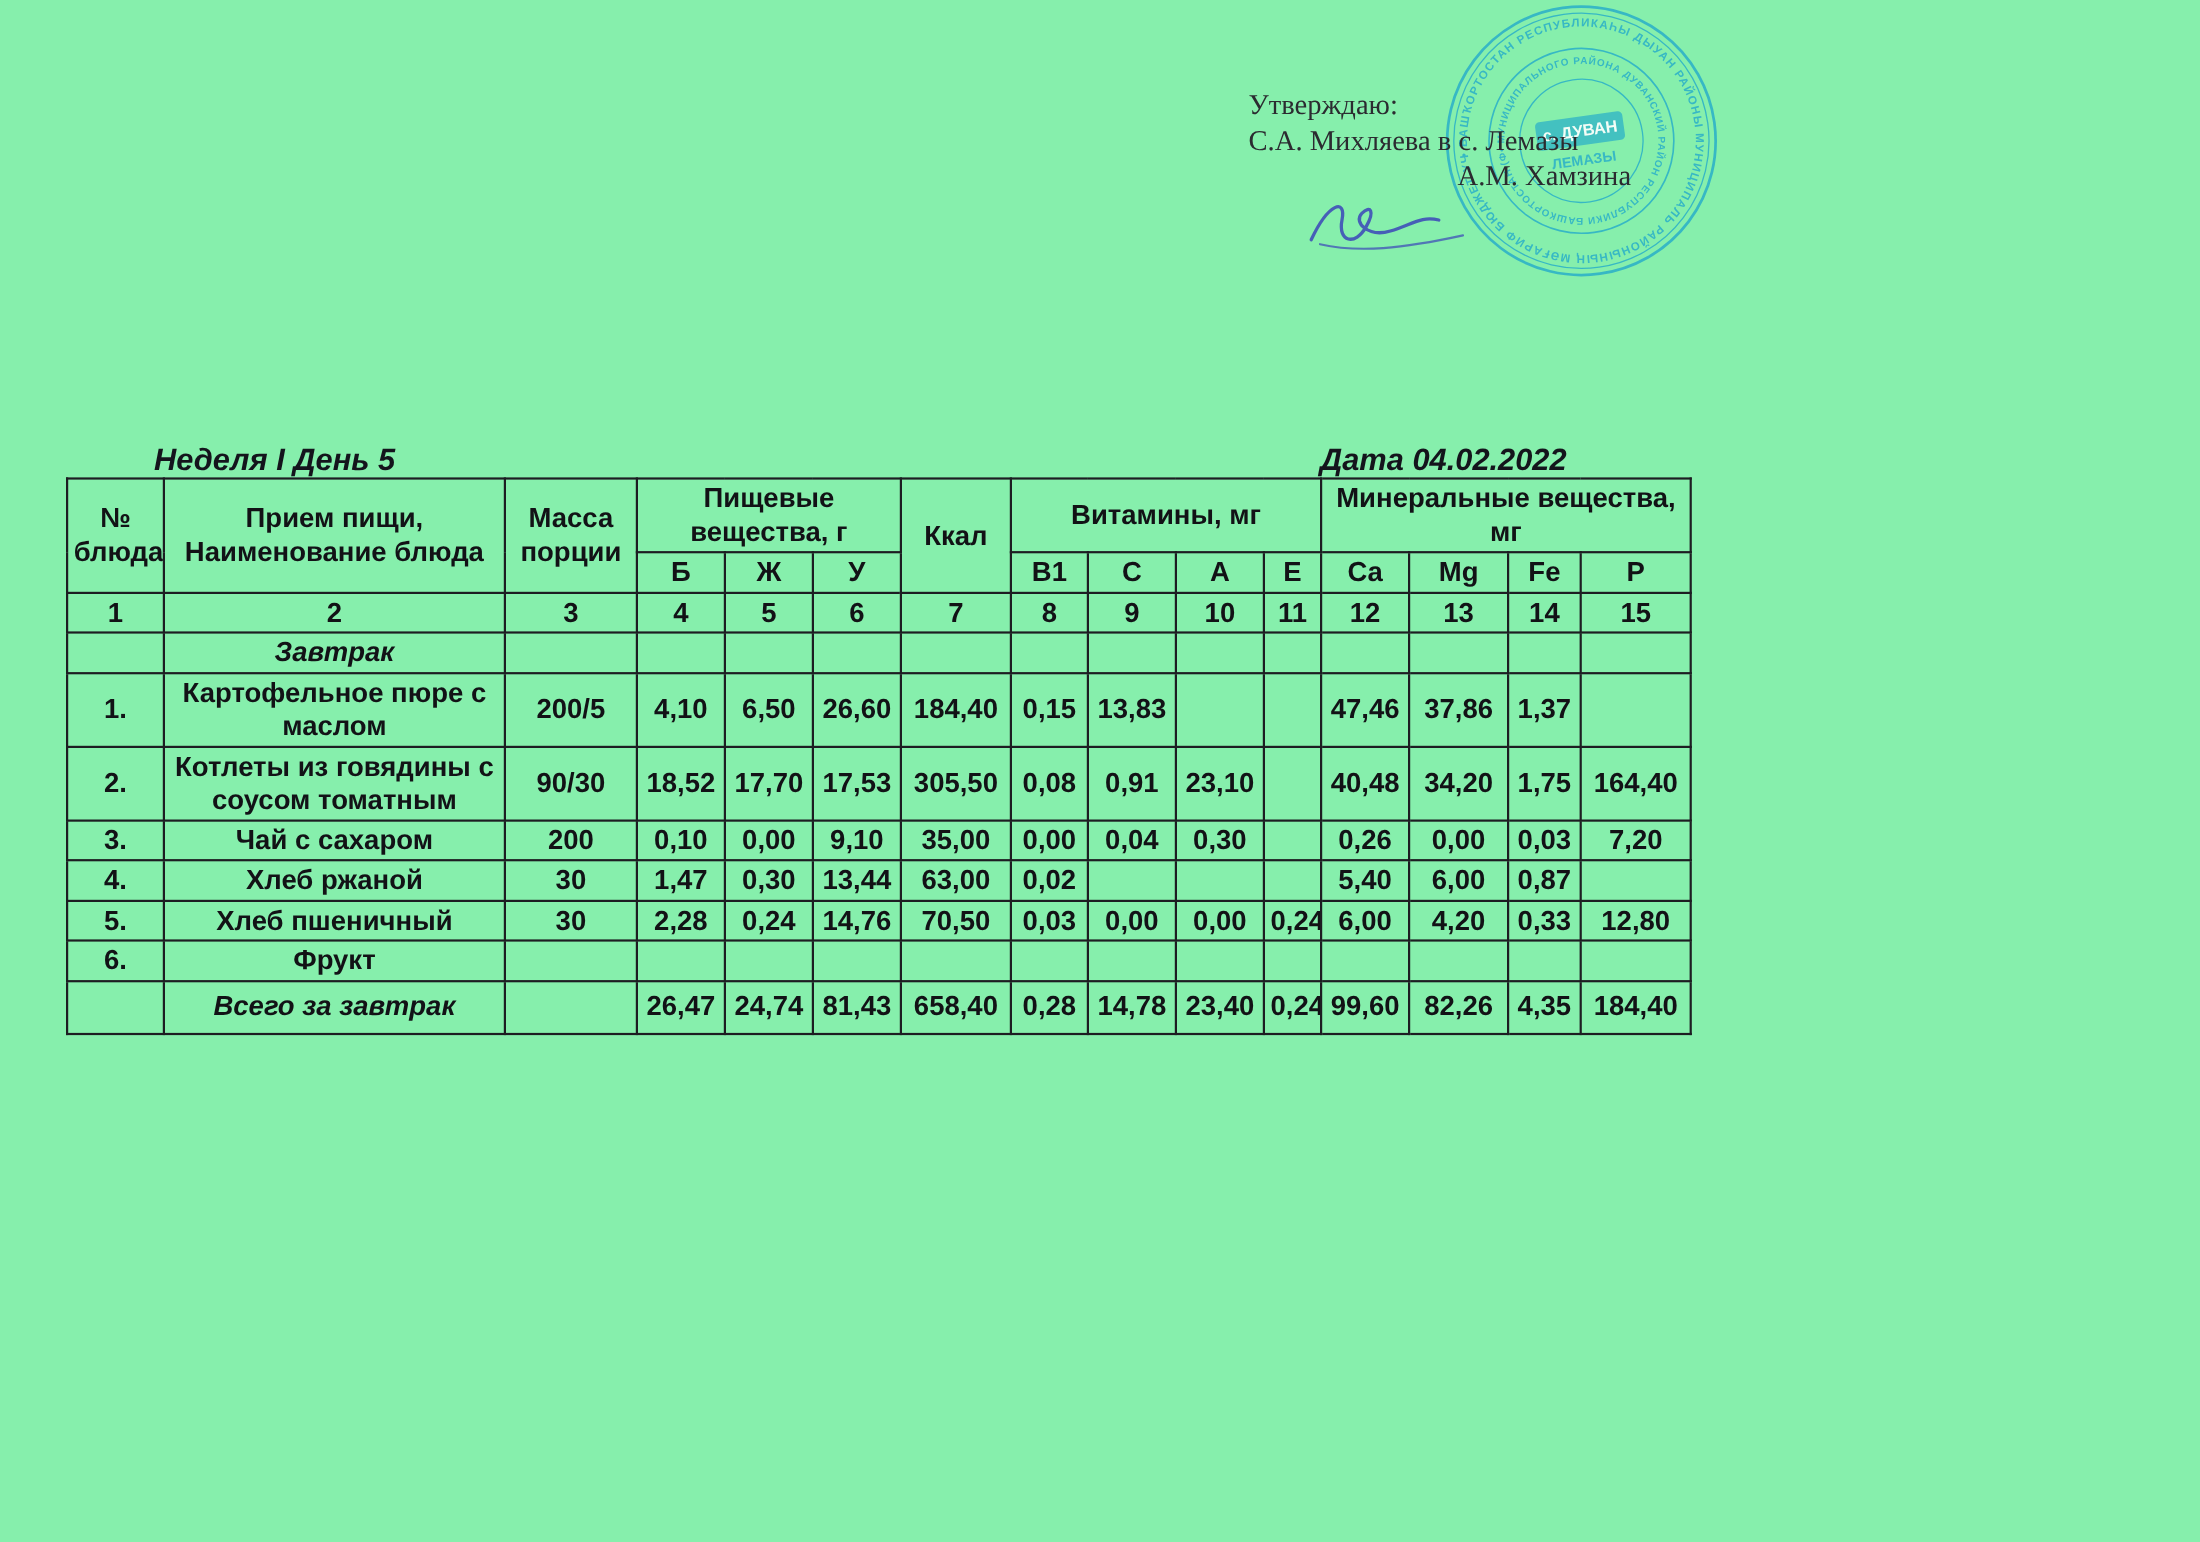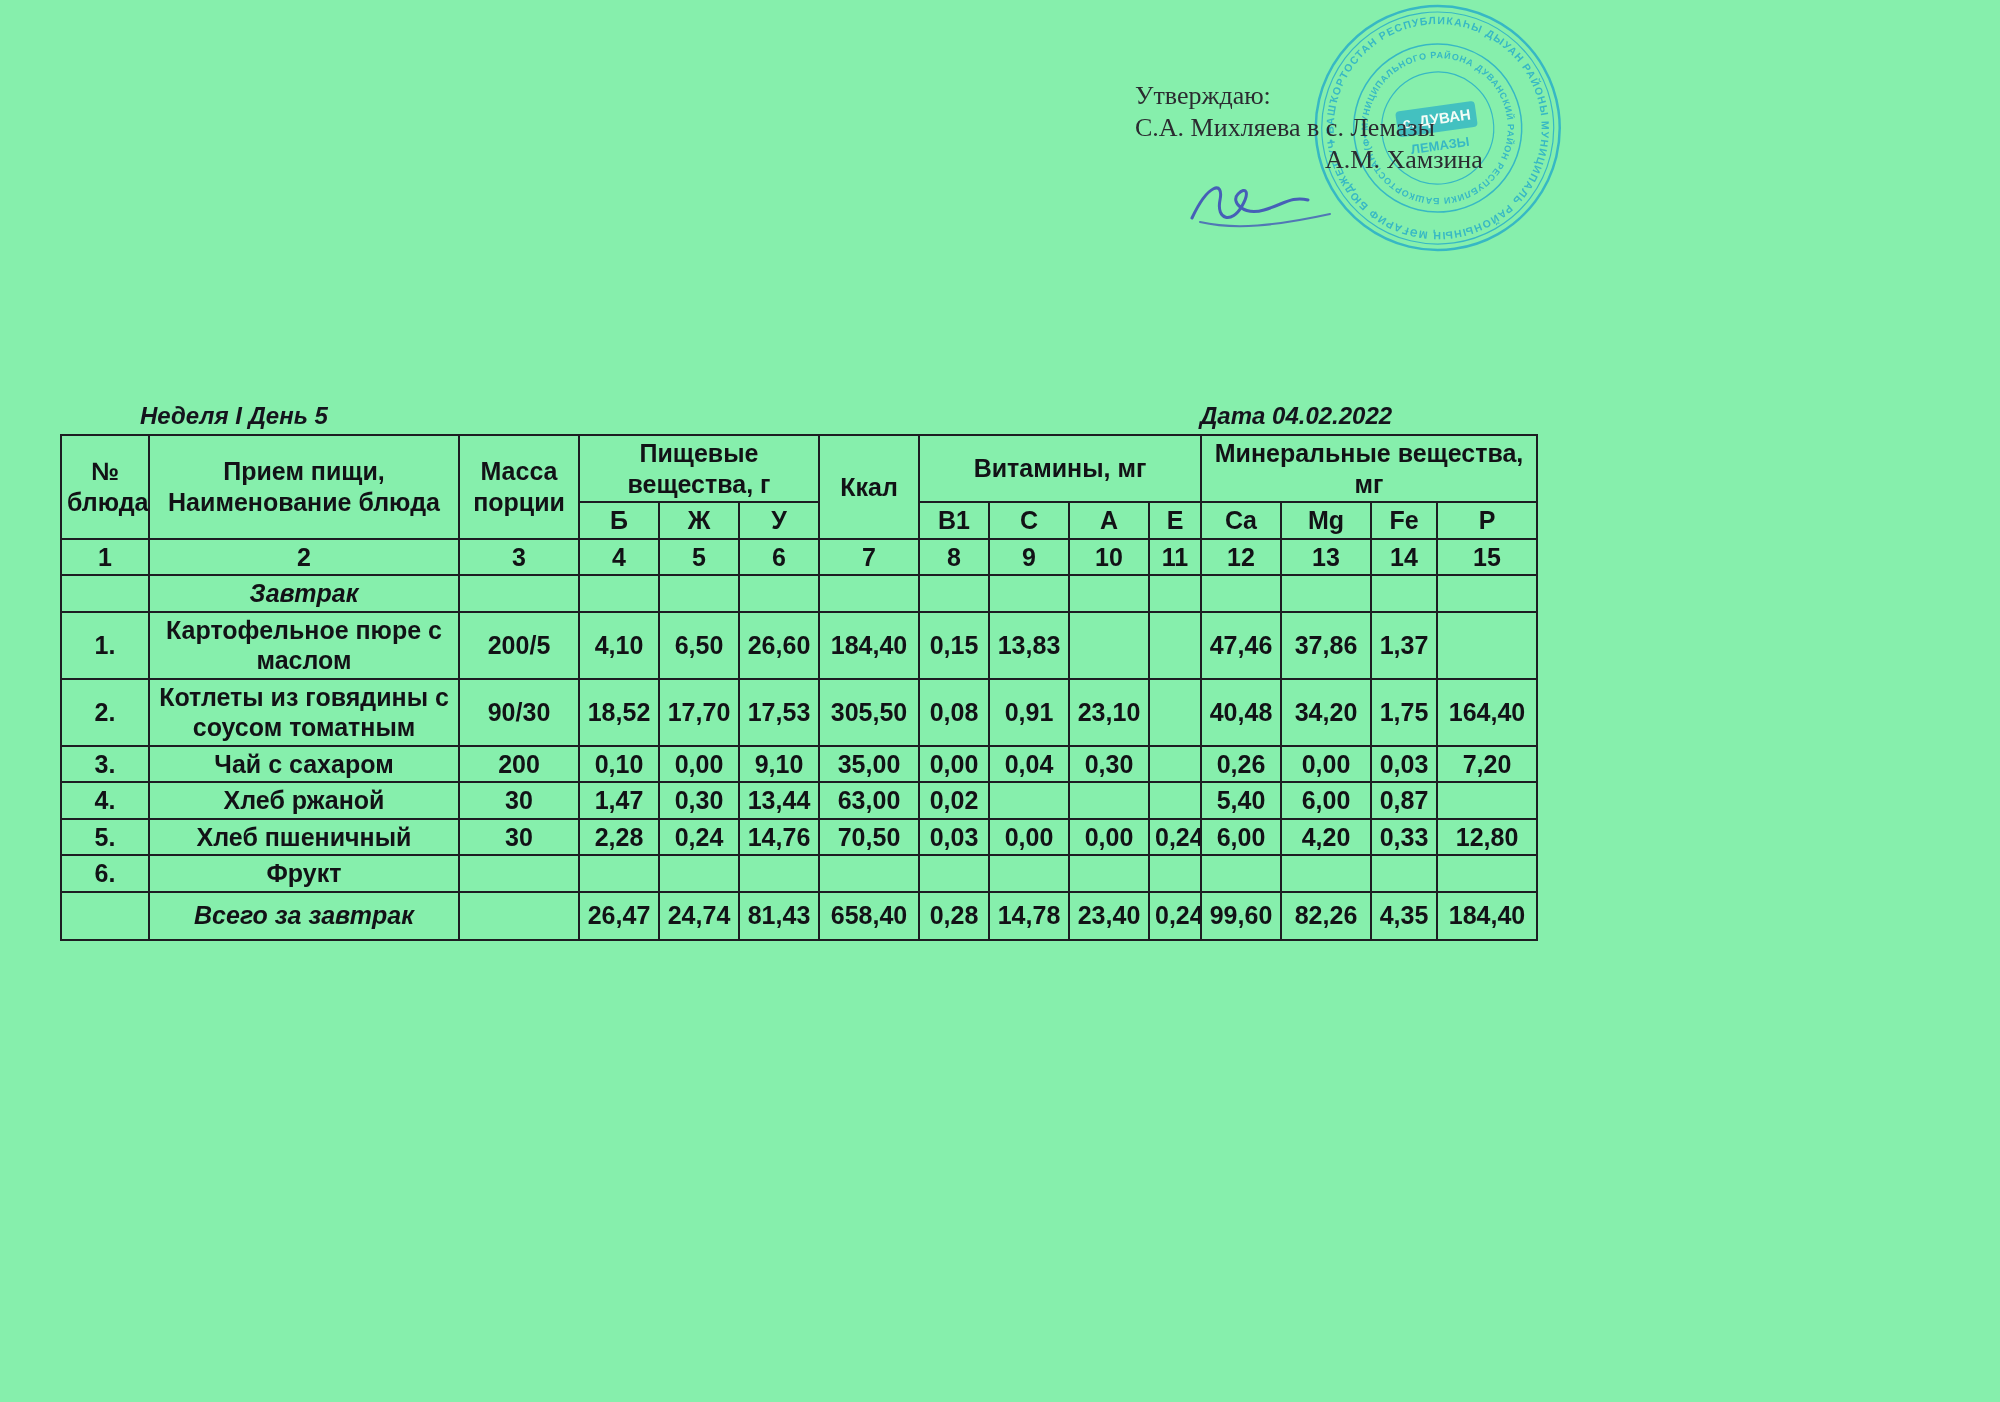--- a/index.html
+++ b/index.html
@@ -15,21 +15,21 @@
     font-family:"Liberation Serif", serif;
     font-size:26px; line-height:32px; color:#2b2b30;
     white-space:nowrap; z-index:3;
   }
   .approval .sig-name { margin-left:190px; }
   
   .signature { position:absolute; left:1180px; top:170px; z-index:4; }
   
   .stamp { position:absolute; left:1312px; top:2px; z-index:2; opacity:.9; transform:rotate(-8deg); }
   
-  .titlebar { position:absolute; left:0; top:402px; width:2000px; height:32px; font-size:24px; font-weight:bold; font-style:italic; color:#14141c; }
+  .titlebar { position:absolute; left:0; top:402px; width:2000px; height:32px; font-size:28px; font-weight:bold; font-style:italic; color:#14141c; }
   .t-week   { position:absolute; left:140px;  top:0; }
   .t-center { position:absolute; left:620px;  top:0; }
   .t-date   { position:absolute; left:1200px; top:0; }
   
   table.menu {
     position:absolute; left:60px; top:434px; width:1476px;
     border-collapse:collapse; table-layout:fixed;
     font-size:25px; font-weight:bold; color:#121216;
   }
   table.menu td, table.menu th {

